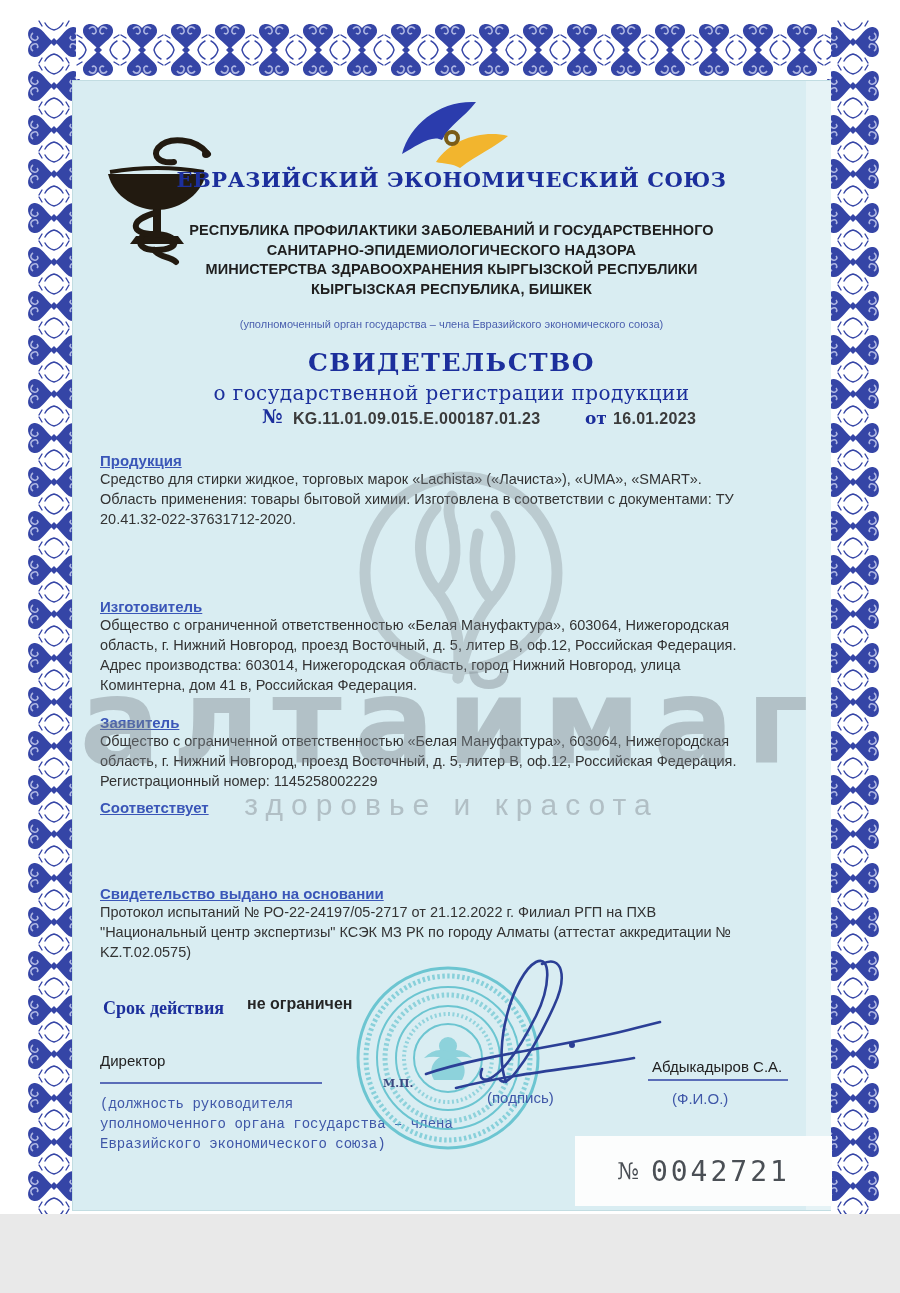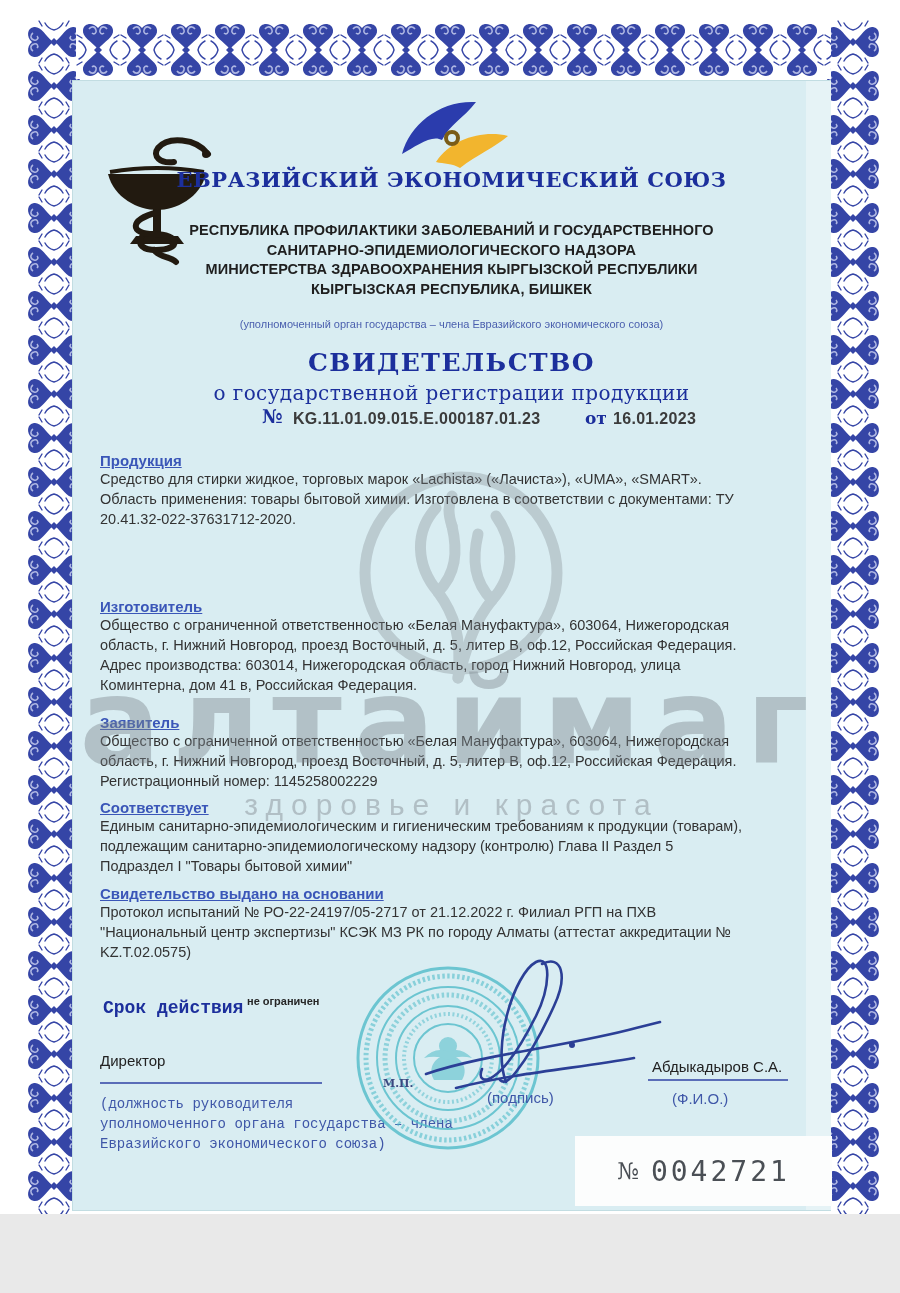--- a/index.html
+++ b/index.html
@@ -28,23 +28,23 @@
                  font-size:20px;color:#1c2f9c;letter-spacing:.4px;}
   .num-label{font-family:"DejaVu Serif","Liberation Serif",serif;font-weight:700;
              font-size:19px;color:#1c2f9c;}
   .num-value{font-size:16px;font-weight:600;color:#3b3b3b;letter-spacing:.3px;}
   .date-label{font-family:"DejaVu Serif","Liberation Serif",serif;font-weight:700;
               font-size:17px;color:#1c2f9c;}
   .section{left:100px;width:724px;}
   .sec-heading{font-size:15px;font-weight:700;color:#3a56b8;text-decoration:underline;margin:0;}
   .sec-body{font-size:14.5px;color:#333333;line-height:20px;}
   .sec-body .ln{display:block;}
-  .validity-label{font-family:Liberation Mono, monospace;font-weight:700;
+  .validity-label{font-family:Liberation Serif, serif;font-weight:700;
                   font-size:18px;color:#1c2f9c;}
-  .validity-value{font-size:11px;font-weight:600;color:#262626;}
+  .validity-value{font-size:16px;font-weight:600;color:#262626;}
   .plain{font-size:15px;color:#222222;}
   .rule{height:2px;background:#5a6db8;}
   .note-blue{font-family:Liberation Mono, monospace;font-size:14px;
              color:#3f57a8;line-height:20px;}
   .mp{font-family:"DejaVu Serif","Liberation Serif",serif;font-size:11px;font-weight:700;color:#3a477f;}
   .caption-blue{font-family:Liberation Sans, sans-serif;font-size:15px;color:#3f57a8;}
   
   .wm{pointer-events:none;}
   .wm-brand{left:60px;width:780px;text-align:center;font-weight:700;font-size:120px;
             letter-spacing:12px;color:rgba(125,133,140,.42);font-family:"DejaVu Sans","Liberation Sans",sans-serif;}
@@ -1924,25 +1924,20 @@
     <div class="sec-heading">Заявитель</div>
     <div class="sec-body">
       <span class="ln">Общество с ограниченной ответственностью «Белая Мануфактура», 603064, Нижегородская</span>
       <span class="ln">область, г. Нижний Новгород, проезд Восточный, д. 5, литер В, оф.12, Российская Федерация.</span>
       <span class="ln">Регистрационный номер: 1145258002229</span>
     </div>
   </div>
 
   <div class="abs section" style="top:799px;">
     <div class="sec-heading">Соответствует</div>
-    <div class="sec-body">
-      <span class="ln">Единым санитарно-эпидемиологическим и гигиеническим требованиям к продукции (товарам),</span>
-      <span class="ln">подлежащим санитарно-эпидемиологическому надзору (контролю) Глава II Раздел 5</span>
-      <span class="ln">Подраздел I "Товары бытовой химии"</span>
-    </div>
   </div>
 
   <div class="abs section" style="top:885px;">
     <div class="sec-heading">Свидетельство выдано на основании</div>
     <div class="sec-body">
       <span class="ln">Протокол испытаний № РО-22-24197/05-2717 от 21.12.2022 г. Филиал РГП на ПХВ</span>
       <span class="ln">"Национальный центр экспертизы" КСЭК МЗ РК по городу Алматы (аттестат аккредитации №</span>
       <span class="ln">KZ.Т.02.0575)</span>
     </div>
   </div>

